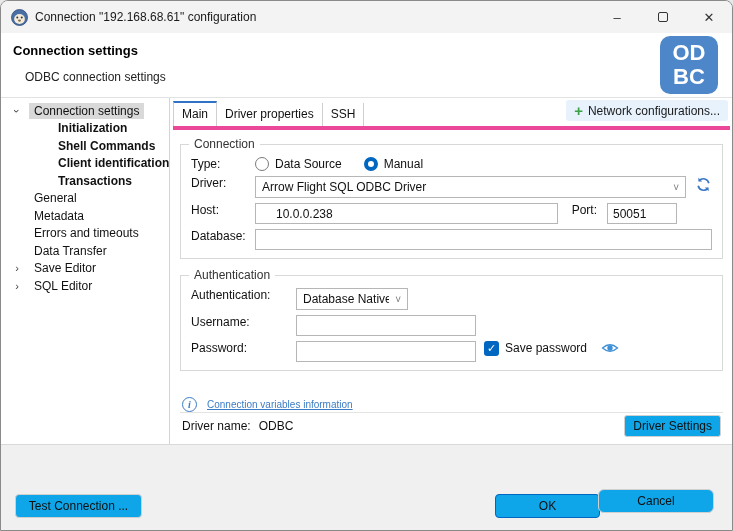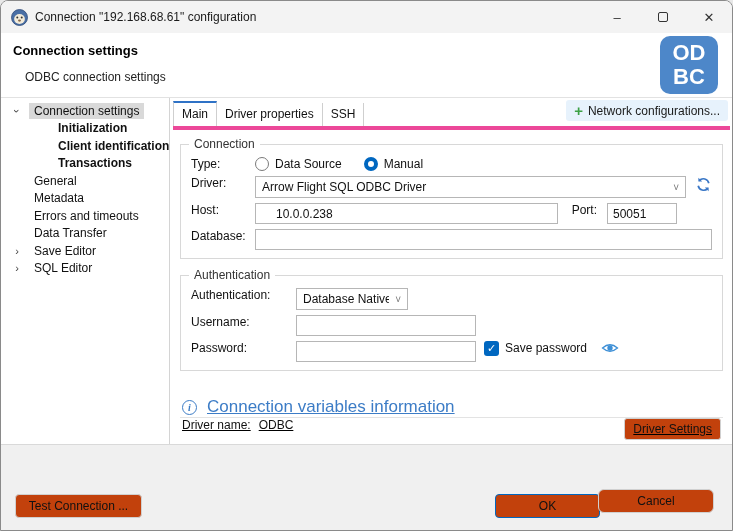--- a/index.html
+++ b/index.html
@@ -72,29 +72,29 @@
 
   .checkbox { width:15px; height:15px; border-radius:3px; background:#0067c0; color:#fff; font-size:11px;
               display:flex; align-items:center; justify-content:center; margin-right:6px; flex:0 0 auto; }
 
   .icon-btn { margin-left:9px; display:flex; align-items:center; cursor:pointer; }
 
   .link-row { display:flex; align-items:center; margin:26px 2px 0 2px; }
   .info-icon { width:15px; height:15px; border-radius:50%; border:1.4px solid #3c7cc6; color:#3c7cc6;
                font-size:10px; font-weight:bold; display:flex; align-items:center; justify-content:center;
                margin-right:10px; font-family:"Liberation Serif",serif; font-style:italic; }
-  .link { font-size:17px; color:#3c7cc6; text-decoration:underline; cursor:pointer; }
+  .link { font-size:10px; color:#3c7cc6; text-decoration:underline; cursor:pointer; }
 
   .spacer { flex:1; }
   .sep { border-top:1px solid #e3e3e3; margin:0 0 0 0; }
-  .driver-row { display:flex; align-items:flex-start; height:34px; padding:0 2px;text-decoration:underline; }
+  .driver-row { display:flex; align-items:center; height:34px; padding:0 2px; }
   .driver-row .dn-lbl { font-size:12px; color:#111; margin-right:8px; }
   .driver-row .dn-val { font-size:12px; color:#111; }
 
-  .btn { height:24px; background:#c2410c; border:1px solid #d0d0d0; border-radius:4px;
+  .btn { height:24px; background:#0ea5e9; border:1px solid #d0d0d0; border-radius:4px;
          font-size:12px; color:#111; font-family:"Liberation Sans",sans-serif; cursor:pointer; }
   .btn-sm { height:22px; padding:0 8px; border-radius:3px; }
   .btn.primary { border:1px solid #0067c0; }
 
   
   .footer { position:absolute; top:443px; left:0; right:0; height:88px; background:#f0f0f0;
             border-top:1px solid #d9d9d9; }
   .footer .test { position:absolute; left:14px; top:49px; width:127px; }
   .footer .ok { position:absolute; right:132px; top:49px; width:105px; }
   .footer .cancel { position:absolute; right:18px; top:44px; width:116px;border-radius:6px; }
@@ -138,20 +138,24 @@
   <div class="body">
 
     <div class="sidebar">
       <div class="tree-row ind1 sel">
         <span class="tree-chev"><span class="chev-exp">›</span></span>
         <span class="tree-label">Connection settings</span>
       </div>
       <div class="tree-row ind2">
         <span class="tree-chev"></span>
         <span class="tree-label">Initialization</span>
+      </div>
+      <div class="tree-row ind2">
+        <span class="tree-chev"></span>
+        <span class="tree-label">Shell Commands</span>
       </div>
       <div class="tree-row ind2">
         <span class="tree-chev"></span>
         <span class="tree-label">Client identification</span>
       </div>
       <div class="tree-row ind2">
         <span class="tree-chev"></span>
         <span class="tree-label">Transactions</span>
       </div>
       <div class="tree-row ind1">

